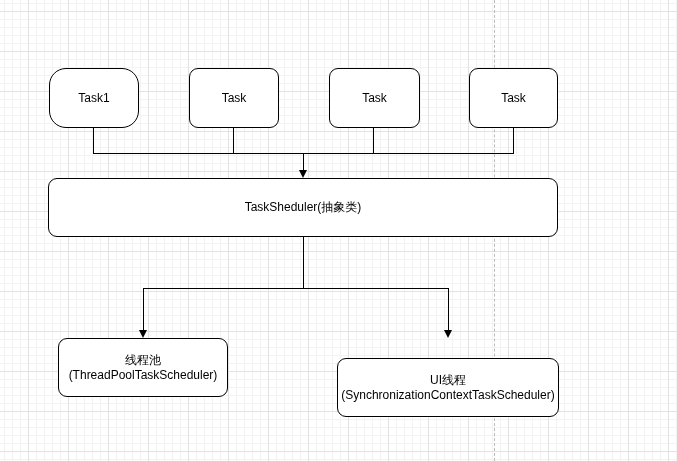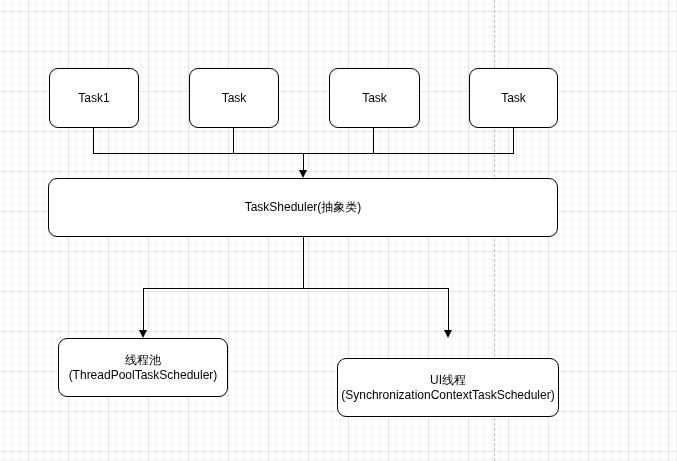--- a/index.html
+++ b/index.html
@@ -38,21 +38,21 @@
     border-radius: 9px;
     display: flex;
     align-items: center;
     justify-content: center;
     text-align: center;
     font-size: 12px;
     line-height: 15px;
     color: #000000;
     white-space: pre-line;
   }
-  #n-task1 { left: 49px;  top: 68px;  width: 90px;  height: 60px; }
+  #n-task1 { left: 49px;  top: 68px;  width: 90px;  height: 60px; border-radius: 17px; }
   #n-task2 { left: 189px; top: 68px;  width: 90px;  height: 60px; }
   #n-task3 { left: 329px; top: 68px;  width: 91px;  height: 60px; }
   #n-task4 { left: 469px; top: 68px;  width: 89px;  height: 60px; }
   #n-sched { left: 48px;  top: 178px; width: 510px; height: 59px; }
   #n-pool  { left: 58px;  top: 338px; width: 170px; height: 59px; }
   #n-ui    { left: 337px; top: 338px; width: 222px; height: 59px; margin-top: 20px; }
   .line {
     position: absolute;
     background: #000000;
   }

